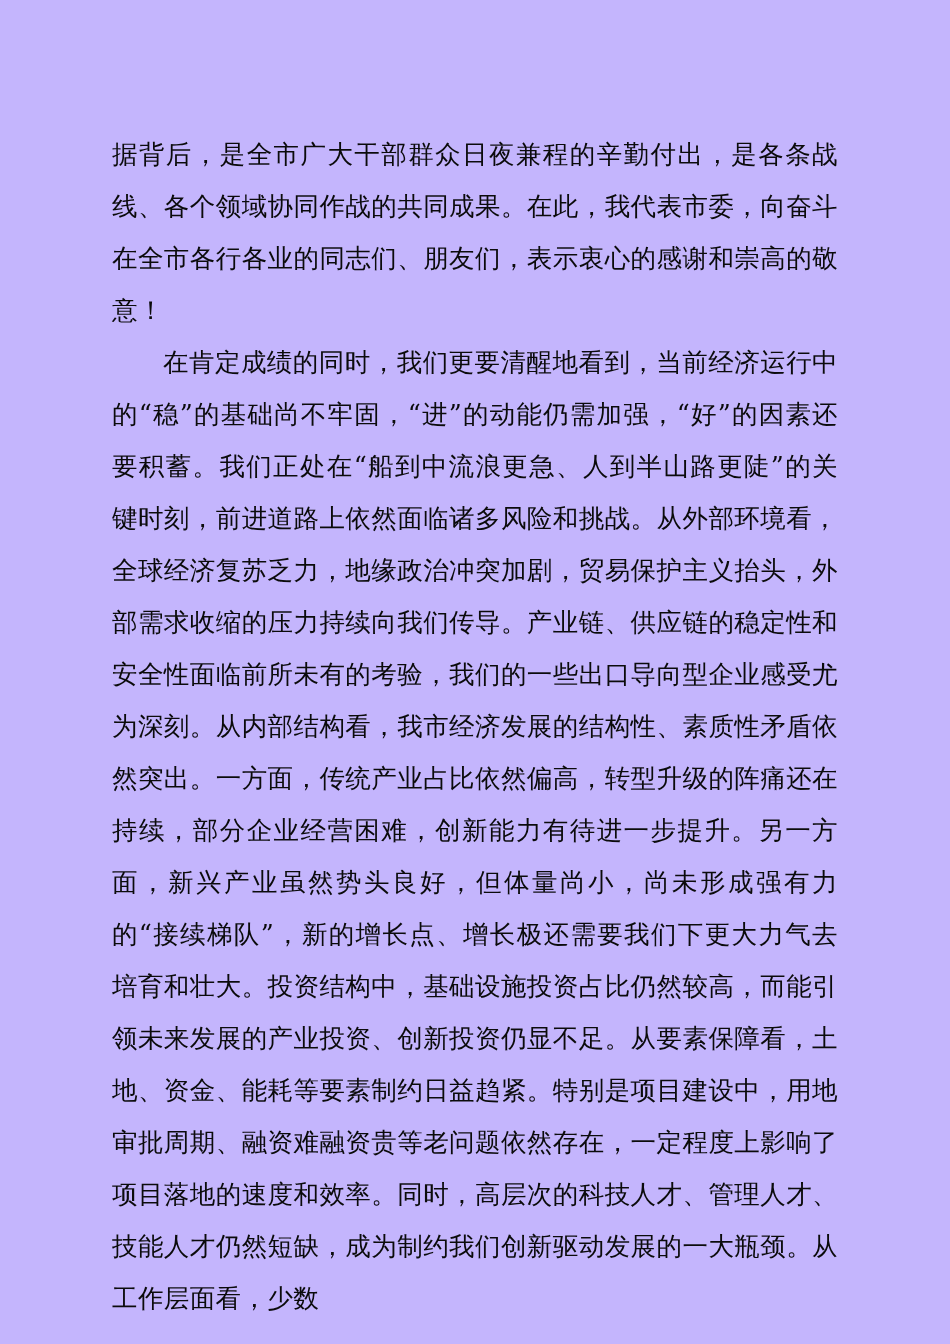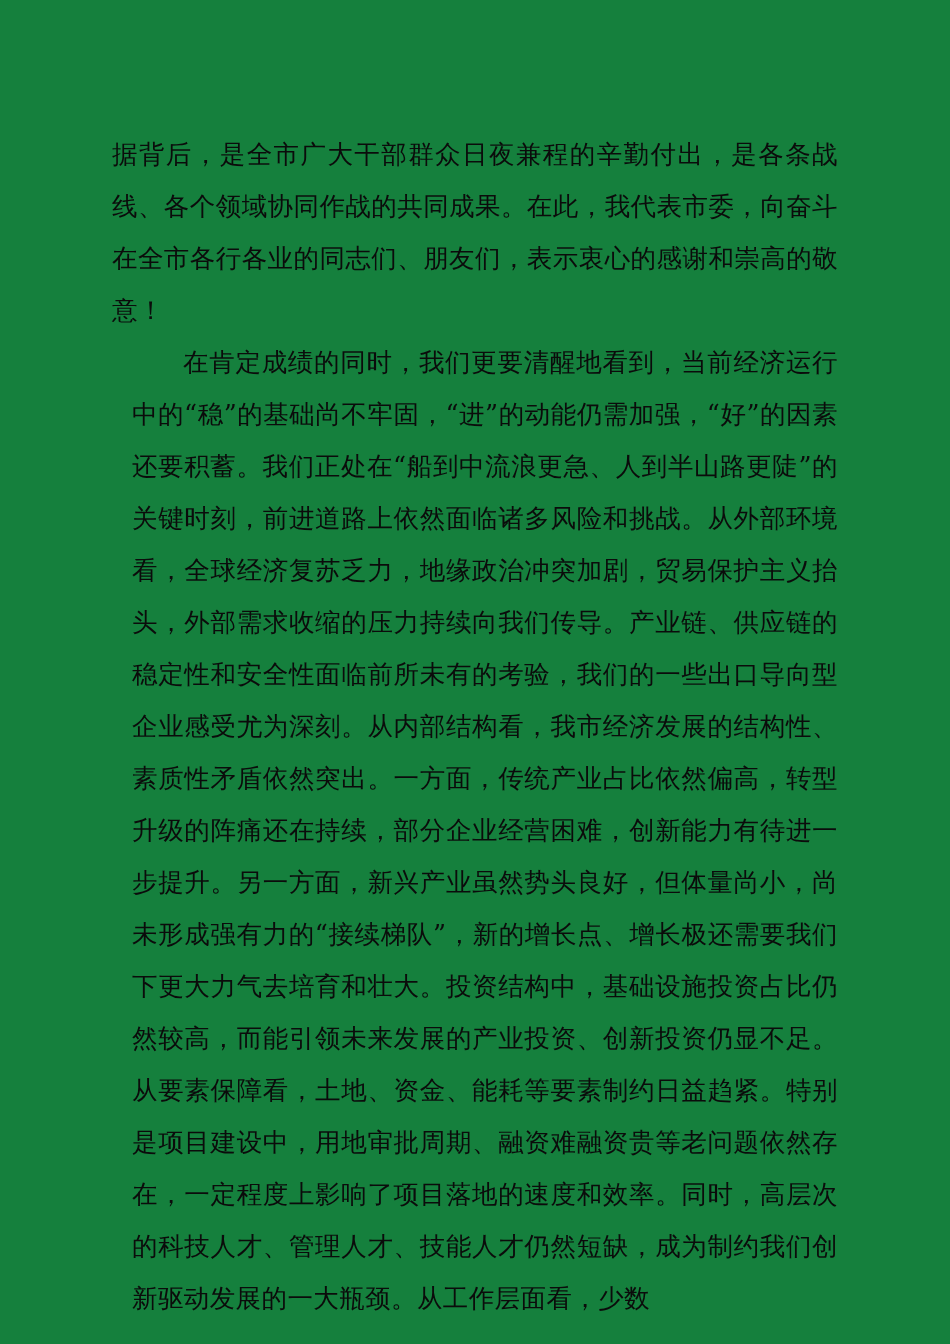--- a/index.html
+++ b/index.html
@@ -13,37 +13,36 @@
     font-family: "DejaVu Serif", "Liberation Serif", serif;
     color: #000000;
     overflow: hidden;
   }
   .page {
     position: relative;
     box-sizing: border-box;
     width: 950px;
     height: 1344px;
     padding: 128px 112px 80px 112px;
-    background: #15803d;
+    background: #c4b5fd;
   }
   .doc-body {
     font-size: 25.5px;
     line-height: 52px;
     text-align: justify;
     text-justify: inter-ideograph;
     letter-spacing: 0.4px;
     color: #0b0b0b;
   }
   .para {
     margin: 0;
     text-indent: 0;
   }
   .para.indented {
     text-indent: 2em;
-    margin-left: 20px;
   }
 </style>
 </head>
 <body>
 
 <div class="page">
   <div class="doc-body">
     <p class="para">据背后，是全市广大干部群众日夜兼程的辛勤付出，是各条战线、各个领域协同作战的共同成果。在此，我代表市委，向奋斗在全市各行各业的同志们、朋友们，表示衷心的感谢和崇高的敬意！</p>
     <p class="para indented">在肯定成绩的同时，我们更要清醒地看到，当前经济运行中的“稳”的基础尚不牢固，“进”的动能仍需加强，“好”的因素还要积蓄。我们正处在“船到中流浪更急、人到半山路更陡”的关键时刻，前进道路上依然面临诸多风险和挑战。从外部环境看，全球经济复苏乏力，地缘政治冲突加剧，贸易保护主义抬头，外部需求收缩的压力持续向我们传导。产业链、供应链的稳定性和安全性面临前所未有的考验，我们的一些出口导向型企业感受尤为深刻。从内部结构看，我市经济发展的结构性、素质性矛盾依然突出。一方面，传统产业占比依然偏高，转型升级的阵痛还在持续，部分企业经营困难，创新能力有待进一步提升。另一方面，新兴产业虽然势头良好，但体量尚小，尚未形成强有力的“接续梯队”，新的增长点、增长极还需要我们下更大力气去培育和壮大。投资结构中，基础设施投资占比仍然较高，而能引领未来发展的产业投资、创新投资仍显不足。从要素保障看，土地、资金、能耗等要素制约日益趋紧。特别是项目建设中，用地审批周期、融资难融资贵等老问题依然存在，一定程度上影响了项目落地的速度和效率。同时，高层次的科技人才、管理人才、技能人才仍然短缺，成为制约我们创新驱动发展的一大瓶颈。从工作层面看，少数</p>
   </div>

